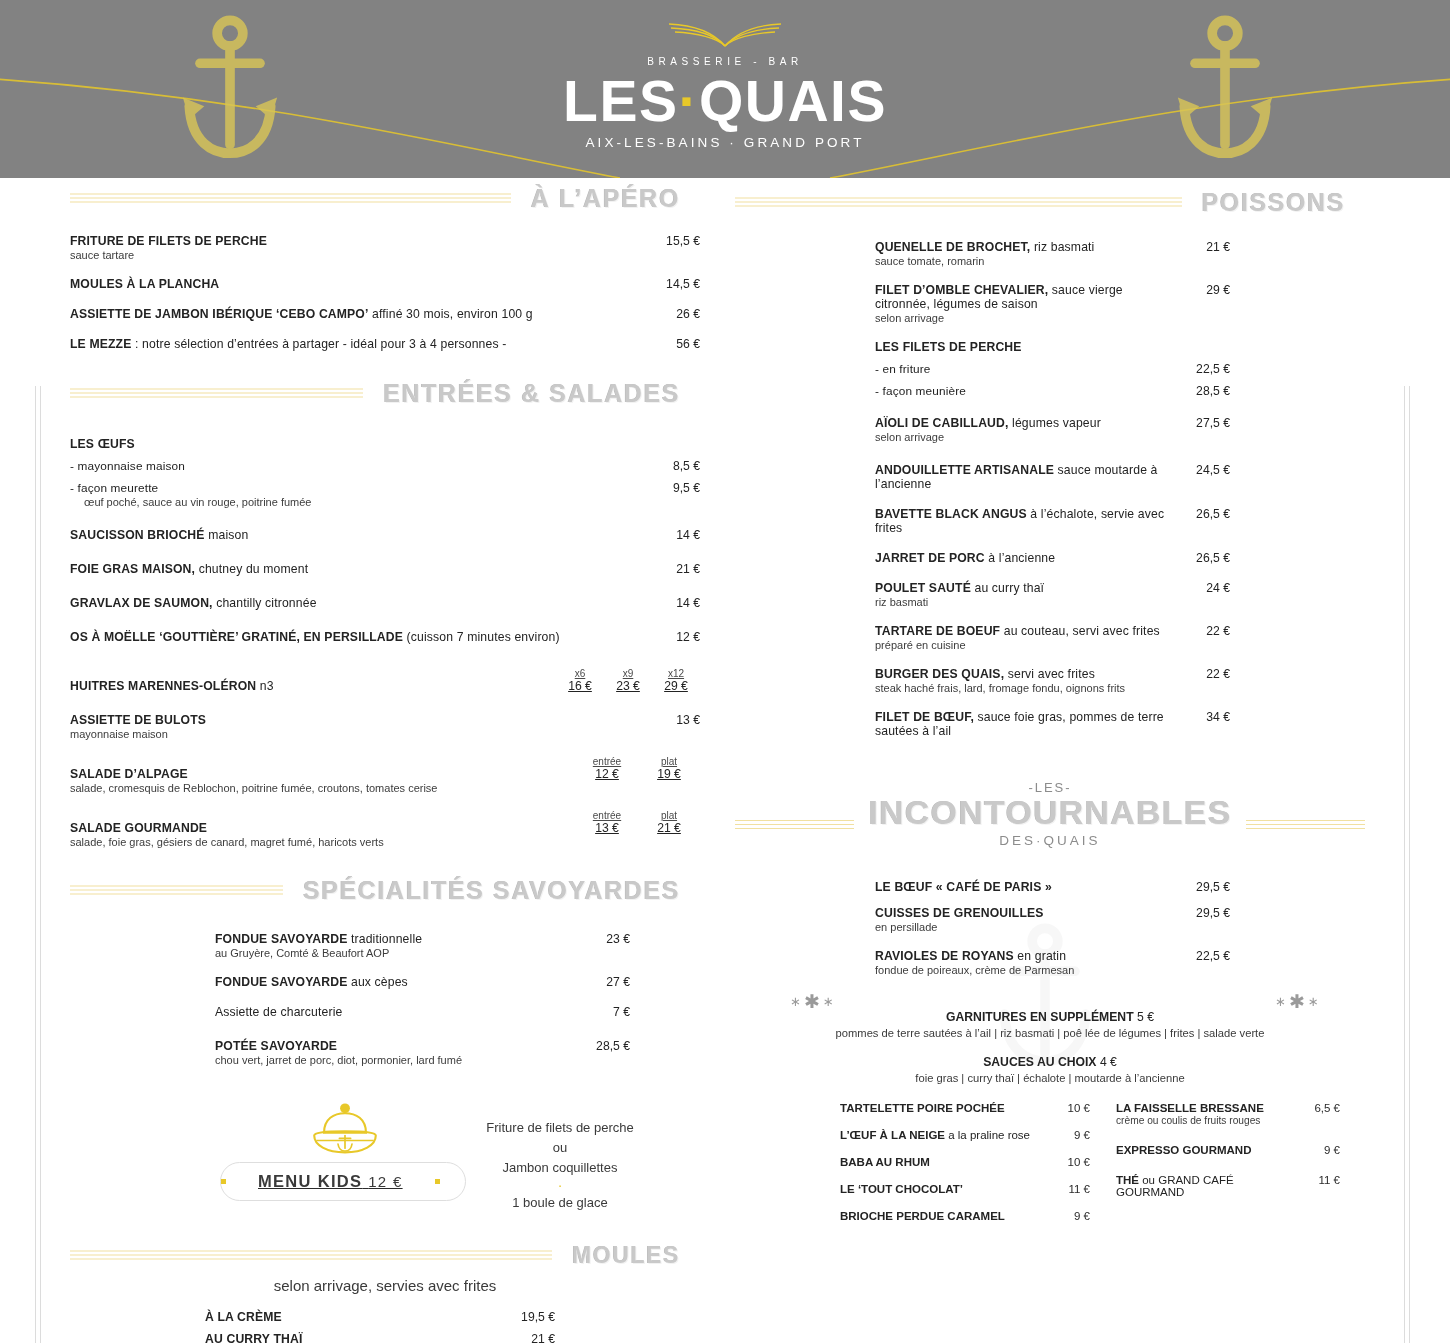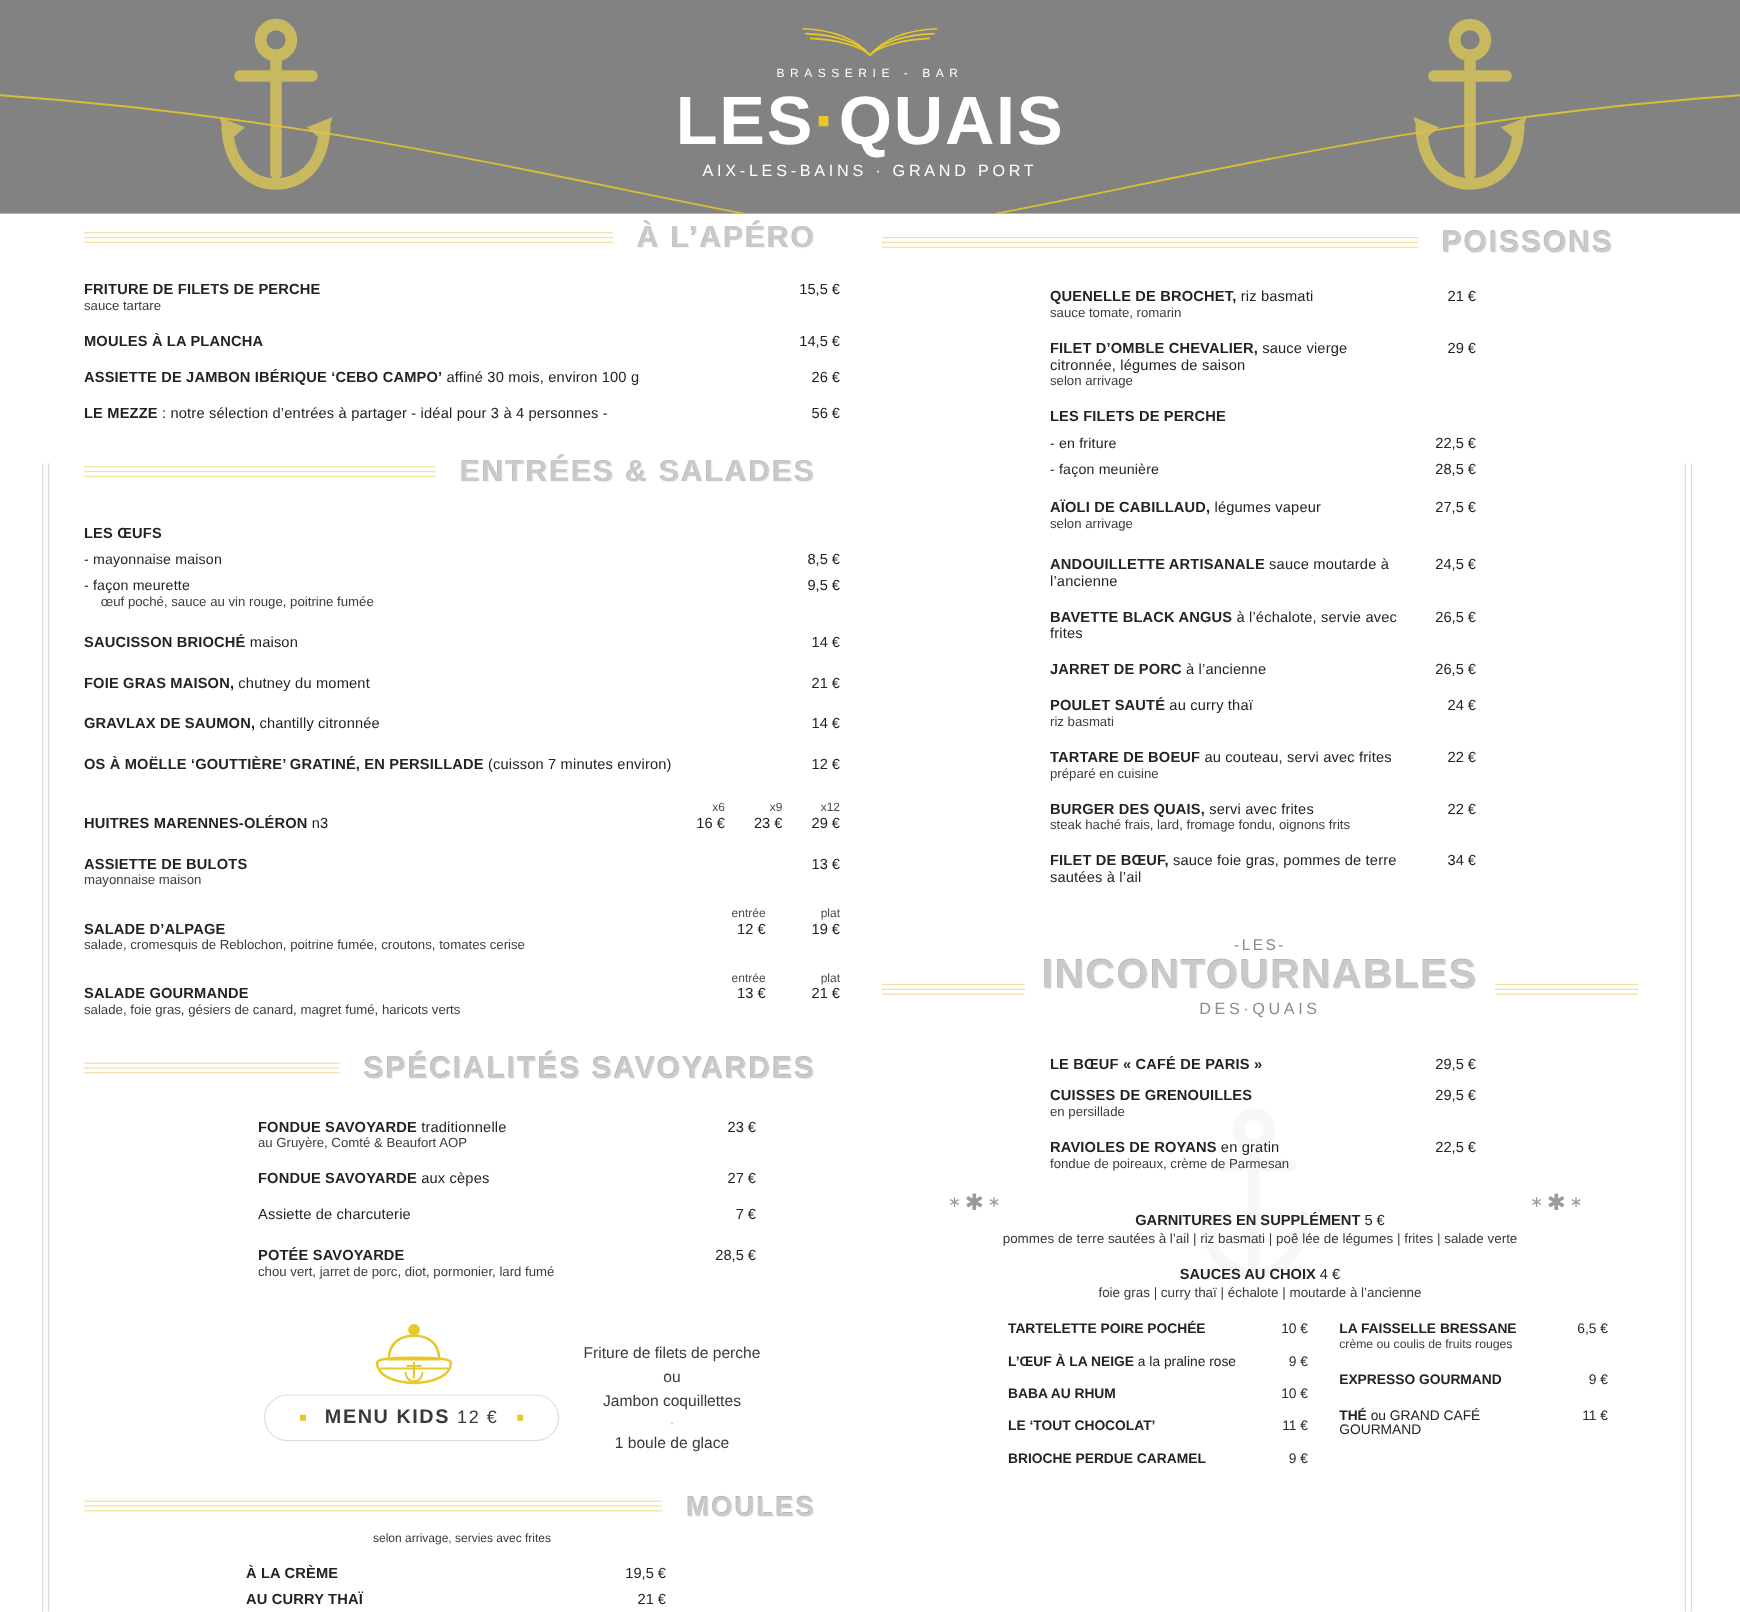--- a/index.html
+++ b/index.html
@@ -59,21 +59,21 @@
   .sec-head .rules { position: absolute; left: 0; right: 0; top: 50%; transform: translateY(-50%); height: 9px; }
   .sec-head .rules span { display: block; height: 1px; background: #F1E0A0; margin-bottom: 3px; }
   .sec-head h2 {
     position: relative; z-index: 2; background: #fff; padding: 0 20px;
     font-size: 25px; font-weight: 700; letter-spacing: 1.6px;
     color: #c9c9c9;
     text-shadow: 1px 1px 0 #f2f2f2, -0.5px -0.5px 0 #b6b6b6;
     white-space: nowrap;
   }
   .sec-head.small h2 { font-size: 23px; }
-  .sec-sub { text-align: center; font-size: 10px; color: #3a3a3a; margin-top: 2px; }
+  .sec-sub { text-align: center; font-size: 15px; color: #3a3a3a; margin-top: 2px; }
 
   
   .inc-head { position: relative; height: 86px; margin-top: 6px; }
   .inc-head .rules { position: absolute; left: 0; right: 0; top: 40px; height: 9px; }
   .inc-head .rules span { display: block; height: 1px; background: #F1E0A0; margin-bottom: 3px; }
   .inc-head .inner { position: relative; z-index: 2; text-align: center; background: transparent; }
   .inc-les { font-size: 13px; letter-spacing: 2px; color: #8c8c8c; font-weight: 400; }
   .inc-main {
     font-size: 34px; font-weight: 700; letter-spacing: 1.2px; color: #c9c9c9;
     text-shadow: 1px 1px 0 #f2f2f2, -0.5px -0.5px 0 #b6b6b6;
@@ -89,38 +89,39 @@
   .name { flex: 1; font-size: 12.2px; font-weight: 700; letter-spacing: .15px; color: #232323; }
   .name .lite { font-weight: 400; }
   .price { font-size: 12.2px; font-weight: 400; color: #232323; white-space: nowrap; text-align: right; width: 58px; }
   .desc { font-size: 11px; color: #3c3c3c; margin-top: 1px; font-weight: 400; }
   .desc.indent { padding-left: 14px; }
   .sub-row { display: flex; align-items: baseline; margin-top: 2px; }
   .sub-row .name { font-weight: 400; font-size: 11.8px; }
 
   
   .colhead { display: flex; justify-content: flex-end; font-size: 10px; color: #4a4a4a; }
-  .colhead span, .multi span { display: inline-block; text-align: right; }
+  .colhead span, .multi span { display: inline-block; text-align: center; text-decoration: underline; }
   .w3 { width: 48px; }
   .w2 { width: 62px; }
   .multi { display: flex; justify-content: flex-end; font-size: 12.2px; color: #232323; }
 
   
   .indent-group { padding-left: 145px; padding-right: 70px; }
   .indent-group2 { padding-left: 140px; padding-right: 135px; }
   .indent-group3 { padding-left: 135px; padding-right: 145px; }
 
   
   .kids { position: relative; margin-top: 36px; height: 120px; }
   .kids-badge { position: absolute; left: 150px; top: 0; width: 250px; text-align: center; }
   .hat-icon { width: 84px; height: 56px; display: block; margin: 0 auto; }
   .badge-pill {
     margin-top: 4px; border: 1.4px solid #dedede; border-radius: 24px;
-    padding: 9px 0; display: flex; align-items: center; justify-content: center; gap: 16px;
+    padding: 9px 0; display: flex; align-items: center; gap: 32px;
     width: 246px;
+    text-decoration: underline;
   }
   .badge-pill .dotsq { width: 5px; height: 5px; background: #E8C829; display: inline-block; }
   .badge-text { font-size: 16.5px; font-weight: 700; letter-spacing: 1.3px; color: #3a3a3a; }
   .badge-text em { font-style: normal; font-weight: 400; font-size: 15px; }
   .kids-desc { position: absolute; left: 355px; top: 16px; width: 270px; text-align: center; font-size: 13px; color: #3a3a3a; line-height: 1.55; }
   .kids-desc .sep { color: #E8C829; font-size: 14px; line-height: .9; display: block; margin: 1px 0; }
 
   
   .supp { text-align: center; margin-top: 34px; }
   .supp .t { font-size: 12.2px; font-weight: 700; color: #232323; }

